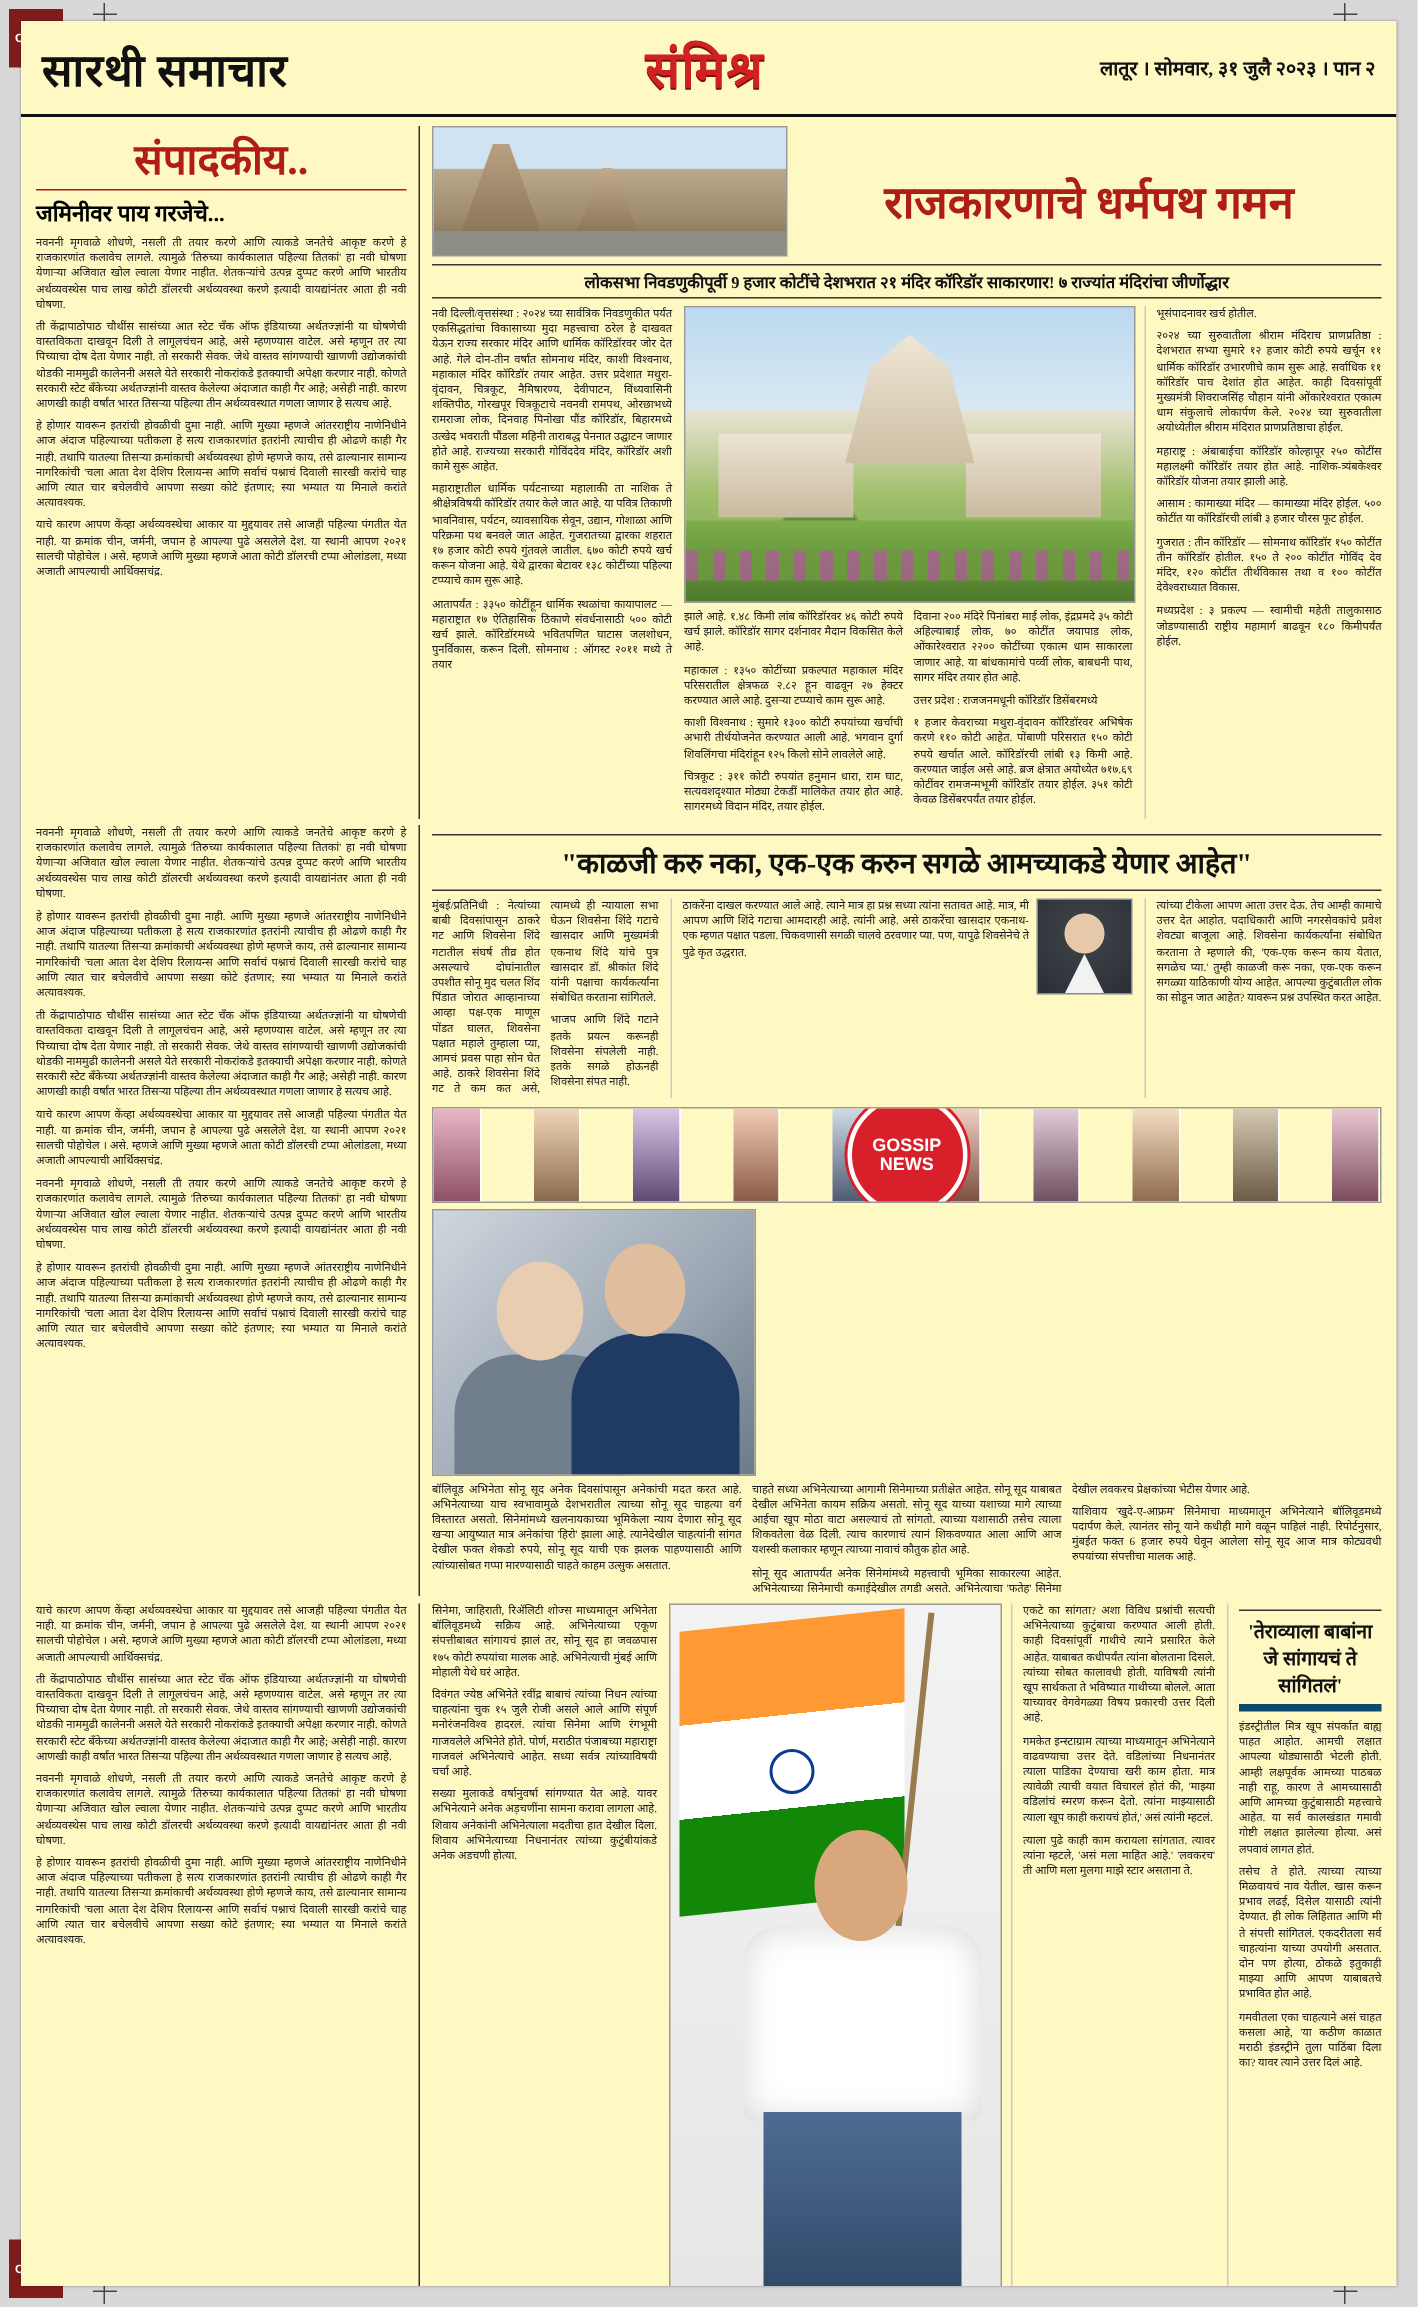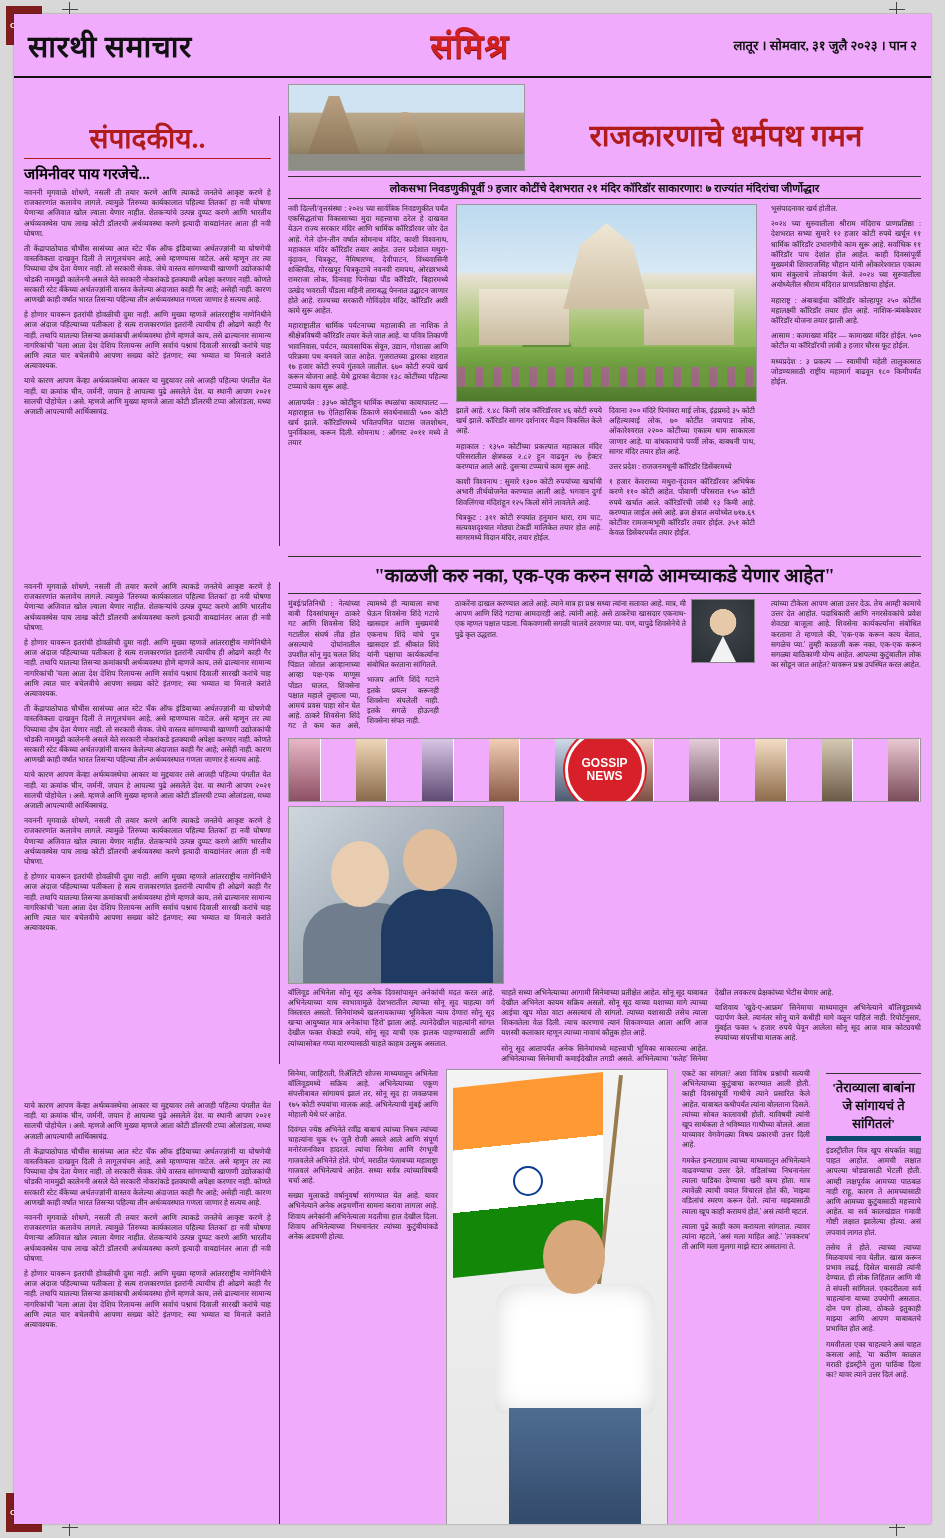--- a/index.html
+++ b/index.html
@@ -5,21 +5,21 @@
   html,body{margin:0;padding:0;}
   body{
     width:945px;height:1538px;
     background:#d8d8d8;
     font-family:"Liberation Serif", serif;
     overflow:hidden;
   }
   .page{
     position:absolute;left:14px;top:14px;
     width:917px;height:1510px;
-    background:#f0abfc;
+    background:#fef9c3;
     box-shadow:0 0 2px rgba(0,0,0,.35);
     overflow:hidden;
   }
   
   .regmark{position:absolute;width:16px;height:16px;}
   .regmark::before,.regmark::after{content:"";position:absolute;background:#444;}
   .regmark::before{left:7px;top:0;width:1px;height:16px;}
   .regmark::after{top:7px;left:0;height:1px;width:16px;}
   .cmyk{position:absolute;font:700 8px "Liberation Sans",sans-serif;letter-spacing:1px;color:#fff;background:#7f1d1d;padding:15px 4px;}
   
@@ -39,21 +39,21 @@
   }
   .mast-right{
     width:260px;text-align:right;padding-right:14px;
     font-size:13px;font-weight:700;color:#111;
   }
   
   .content{position:relative;padding:6px 10px 0 10px;}
   .row{display:flex;gap:8px;}
   .col{min-width:0;}
   
-  .edit-box{width:247px;border-right:1px solid #333;padding-right:8px;margin-top:32px;}
+  .edit-box{width:247px;border-right:1px solid #333;padding-right:8px;}
   .edit-title{
     font-size:28px;font-weight:700;color:#b01b1b;text-align:center;
     border-bottom:1px solid #b01b1b;padding-bottom:2px;margin:2px 0 4px;
   }
   .edit-sub{font-size:15px;font-weight:700;margin:4px 0 5px;}
   .body-text{
     font-size:7.4px;line-height:10.2px;text-align:justify;color:#1a1a1a;
     hyphens:auto;
   }
   .body-text p{margin:0 0 5px;}
@@ -239,20 +239,21 @@
               <p>उत्तर प्रदेश : राजजनमधूनी कॉरिडॉर डिसेंबरमध्ये</p>
               <p>१ हजार केवराच्या मथुरा-वृंदावन कॉरिडॉरवर अभिषेक करणे ११० कोटी आहेत. पोंबाणी परिसरात १५० कोटी रुपये खर्चात आले. कॉरिडॉरची लांबी १३ किमी आहे. करण्यात जाईल असे आहे. ब्रज क्षेत्रात अयोध्येत ७१७.६९ कोटींवर रामजन्मभूमी कॉरिडॉर तयार होईल. ३५१ कोटी केवळ डिसेंबरपर्यंत तयार होईल.</p>
             </div>
           </div>
           <div class="col col-rule" style="width:150px">
             <div class="body-text">
               <p>भूसंपादनावर खर्च होतील.</p>
               <p>२०२४ च्या सुरुवातीला श्रीराम मंदिराच प्राणप्रतिष्ठा : देशभरात सभ्या सुमारे १२ हजार कोटी रुपये खर्चून ११ धार्मिक कॉरिडॉर उभारणीचे काम सुरू आहे. सर्वाधिक ११ कॉरिडॉर पाच देशांत होत आहेत. काही दिवसांपूर्वी मुख्यमंत्री शिवराजसिंह चौहान यांनी ओंकारेश्वरात एकात्म धाम संकुलाचे लोकार्पण केले. २०२४ च्या सुरुवातीला अयोध्येतील श्रीराम मंदिरात प्राणप्रतिष्ठाचा होईल.</p>
               <p>महाराष्ट्र : अंबाबाईचा कॉरिडॉर कोल्हापूर २५० कोटींस महालक्ष्मी कॉरिडॉर तयार होत आहे. नाशिक-त्र्यंबकेश्वर कॉरिडॉर योजना तयार झाली आहे.</p>
               <p>आसाम : कामाख्या मंदिर — कामाख्या मंदिर होईल. ५०० कोटींत या कॉरिडॉरची लांबी ३ हजार चौरस फूट होईल.</p>
+              <p>गुजरात : तीन कॉरिडॉर — सोमनाथ कॉरिडॉर १५० कोटींत तीन कॉरिडॉर होतील. १५० ते २०० कोटींत गोविंद देव मंदिर, १२० कोटींत तीर्थविकास तथा व १०० कोटींत देवेश्वराध्यात विकास.</p>
               <p>मध्यप्रदेश : ३ प्रकल्प — स्वामीची महेती तालुकासाठ जोडण्यासाठी राष्ट्रीय महामार्ग बाढवून १८० किमीपर्यंत होईल.</p>
             </div>
           </div>
         </div>
       </div>
     </div>
 
     <div class="row" style="margin-top:4px">
       <div class="col edit-box">
         <div class="body-text">
@@ -313,21 +314,21 @@
                 <div class="s-body"></div>
               <div class="m-head"></div>
                 <div class="s-head"></div>
             </div>
           </div>
         </div>
         <div class="body-text three-col" style="margin-top:4px">
           <p>बॉलिवूड अभिनेता सोनू सूद अनेक दिवसांपासून अनेकांची मदत करत आहे. अभिनेत्याच्या याच स्वभावामुळे देशभरातील त्याच्या सोनू सूद चाहत्या वर्ग विस्तारत असतो. सिनेमांमध्ये खलनायकाच्या भूमिकेला न्याय देणारा सोनू सूद खऱ्या आयुष्यात मात्र अनेकांचा 'हिरो' झाला आहे. त्यानेदेखील चाहत्यांनी सांगत देखील फक्त शेकडो रुपये, सोनू सूद याची एक झलक पाहण्यासाठी आणि त्यांच्यासोबत गप्पा मारण्यासाठी चाहते काहम उत्सुक असतात.</p>
           <p>चाहते सध्या अभिनेत्याच्या आगामी सिनेमाच्या प्रतीक्षेत आहेत. सोनू सूद याबाबत देखील अभिनेता कायम सक्रिय असतो. सोनू सूद याच्या यशाच्या मागे त्याच्या आईचा खूप मोठा वाटा असल्याचं तो सांगतो. त्याच्या यशासाठी तसेच त्याला शिकवतेला वेळ दिली. त्याच कारणाचं त्यानं शिकवण्यात आला आणि आज यशस्वी कलाकार म्हणून त्याच्या नावाचं कौतुक होत आहे.</p>
           <p>सोनू सूद आतापर्यंत अनेक सिनेमांमध्ये महत्त्वाची भूमिका साकारल्या आहेत. अभिनेत्याच्या सिनेमाची कमाईदेखील तगडी असते. अभिनेत्याचा 'फतेह' सिनेमा देखील लवकरच प्रेक्षकांच्या भेटीस येणार आहे.</p>
-          <p>याशिवाय 'खुदे-ए-आफ्रम' सिनेमाचा माध्यमातून अभिनेत्याने बॉलिवूडमध्ये पदार्पण केले. त्यानंतर सोनू याने कधीही मागे वळून पाहिलं नाही. रिपोर्टनुसार, मुंबईत फक्त ५ हजार रुपये घेवून आलेला सोनू सूद आज मात्र कोट्यवधी रुपयांच्या संपत्तीचा मालक आहे.</p>
+          <p>याशिवाय 'खुदे-ए-आफ्रम' सिनेमाचा माध्यमातून अभिनेत्याने बॉलिवूडमध्ये पदार्पण केले. त्यानंतर सोनू याने कधीही मागे वळून पाहिलं नाही. रिपोर्टनुसार, मुंबईत फक्त 6 हजार रुपये घेवून आलेला सोनू सूद आज मात्र कोट्यवधी रुपयांच्या संपत्तीचा मालक आहे.</p>
         </div>
       </div>
     </div>
 
     <div class="row" style="margin-top:5px">
       <div class="col edit-box">
         <div class="body-text">
           <p>याचे कारण आपण केंव्हा अर्थव्यवस्थेचा आकार या मुद्दयावर तसे आजही पहिल्या पंगतीत येत नाही. या क्रमांक चीन, जर्मनी, जपान हे आपल्या पुढे असलेले देश. या स्थानी आपण २०२१ सालची पोहोचेल । असे. म्हणजे आणि मुख्या म्हणजे आता कोटी डॉलरची टप्पा ओलांडला, मध्या अजाती आपल्याची आर्थिक्सचंद्र.</p>
           <p>ती केंद्रापाठोपाठ चौथींस सासंच्या आत स्टेट चँक ऑफ इंडियाच्या अर्थतज्ज्ञांनी या घोषणेची वास्तविकता दाखवून दिली ते लागूलचंचन आहे, असे म्हणण्यास वाटेल. असे म्हणून तर त्या पिच्याचा दोष देता येणार नाही. तो सरकारी सेवक. जेथे वास्तव सांगण्याची खाणणी उद्योजकांची थोडकी नाममुढी कालेननी असले येते सरकारी नोकरांकडे इतक्याची अपेक्षा करणार नाही. कोणते सरकारी स्टेट बँकेच्या अर्थतज्ज्ञांनी वास्तव केलेल्या अंदाजात काही गैर आहे; असेही नाही. कारण आणखी काही वर्षांत भारत तिसऱ्या पहिल्या तीन अर्थव्यवस्थात गणला जाणार हे सत्यच आहे.</p>
           <p>नवननी मृगवाळे शोधणे, नसली ती तयार करणे आणि त्याकडे जनतेचे आकृष्ट करणे हे राजकारणांत कलावेच लागले. त्यामुळे 'तिरुच्या कार्यकालात पहिल्या तितकां' हा नवी घोषणा येणाऱ्या अजिवात खोल ल्वाला येणार नाहीत. शेतकऱ्यांचे उत्पन्न दुप्पट करणे आणि भारतीय अर्थव्यवस्थेस पाच लाख कोटी डॉलरची अर्थव्यवस्था करणे इत्यादी वायद्यांनंतर आता ही नवी घोषणा.</p>

